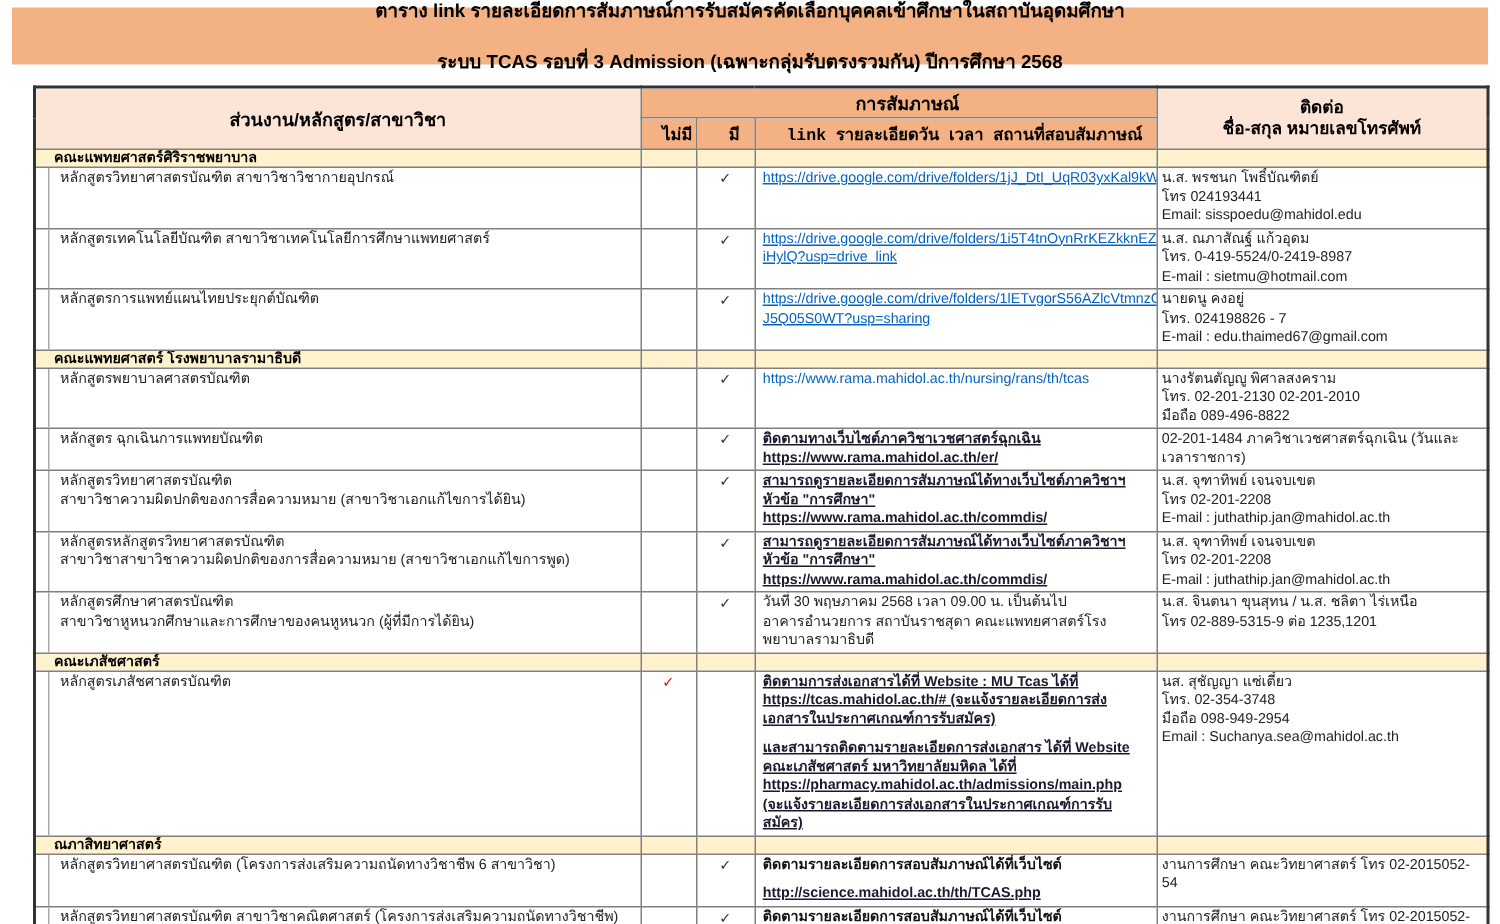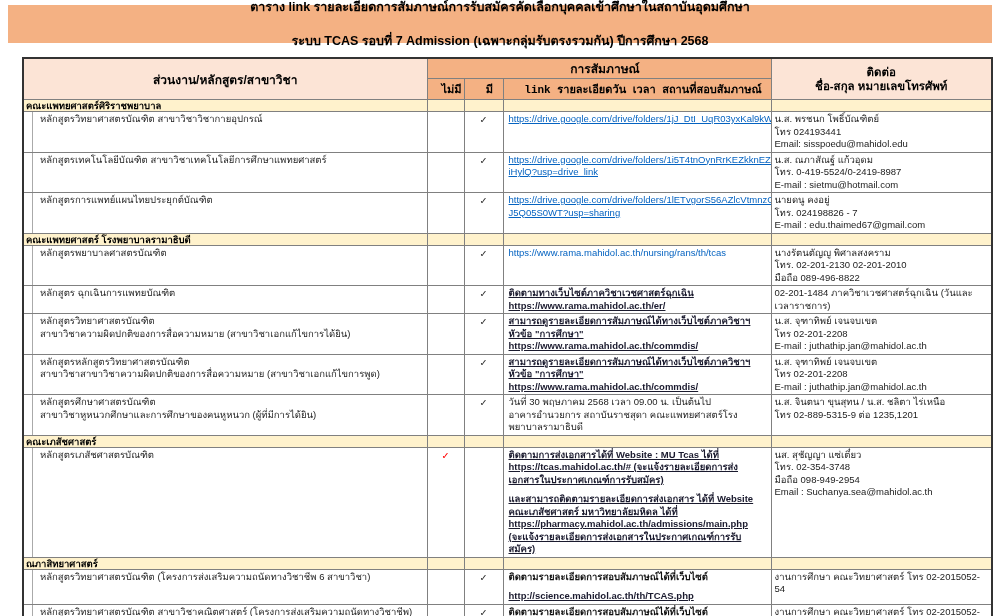--- a/index.html
+++ b/index.html
@@ -31,21 +31,21 @@
   thead th{vertical-align:middle; text-align:center; font-weight:bold; color:#000;}
   th.light{background:var(--header-light); font-size:12px;}
   th.dark{background:var(--header-dark); font-size:12px;padding-left:12px;}
   tr.head-1{height:19px;} tr.head-2{height:21px;}
   tr.head-2 th{font-size:11px;font-family:Liberation Mono, monospace;}
   .contact-head-line{line-height:14px; font-size:11.5px;}
 
   tr.section-row{height:12px;}
   td.section-cell{
     background:var(--section-bg); font-weight:bold; font-size:9.5px;
-    padding:0 2px; line-height:11px; white-space:nowrap; vertical-align:middle; color:#000;
+    padding:0 12px; line-height:11px; white-space:nowrap; vertical-align:middle; color:#000;
   }
   td.section-empty{background:var(--section-bg);}
 
   tr.course-row td{font-size:9.5px; line-height:12.5px; padding:1px 3px;}
   td.name-cell{position:relative; padding-left:16px !important; color:#222;}
   td.name-cell::before{
     content:""; position:absolute; left:8px; top:-1px; bottom:-1px;
     border-left:1px solid #aaa;
   }
   td.check-cell{text-align:center; vertical-align:top; font-size:10px; color:#333; padding-top:2px !important;}
@@ -58,21 +58,21 @@
   .lb-underline div{color:#1a1a2e; font-weight:bold; text-decoration:underline;}
   .lb-bold div{color:#111; font-weight:bold;}
   .lb-plain div{color:#222;}
   td.contact-cell div{color:#222;}
 </style>
 </head>
 <body>
 
 <div class="title-banner">
   <div>ตาราง link รายละเอียดการสัมภาษณ์การรับสมัครคัดเลือกบุคคลเข้าศึกษาในสถาบันอุดมศึกษา</div>
-  <div>ระบบ TCAS รอบที่ 7 Admission (เฉพาะกลุ่มรับตรงรวมกัน) ปีการศึกษา 2568</div>
+  <div>ระบบ TCAS รอบที่ 3 Admission (เฉพาะกลุ่มรับตรงรวมกัน) ปีการศึกษา 2568</div>
 </div>
 
 <table class="main">
   <colgroup>
     <col class="c-program">
       <col class="c-no">
       <col class="c-yes">
       <col class="c-link">
       <col class="c-contact">
   </colgroup>

